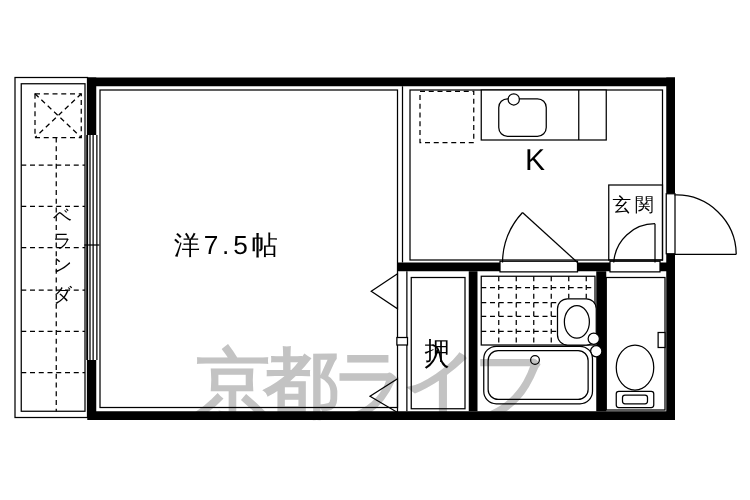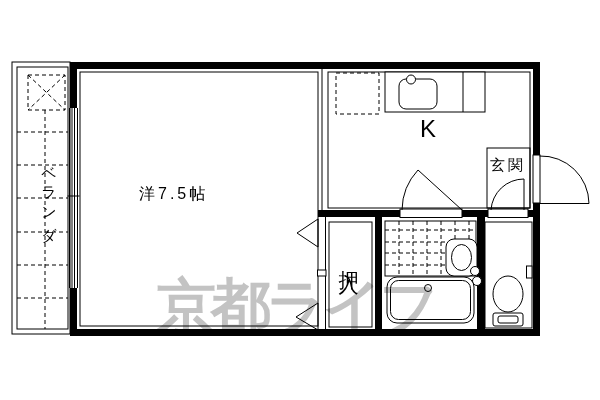--- a/index.html
+++ b/index.html
@@ -1,21 +1,21 @@
 <!DOCTYPE html>
 <html><head>
 <meta charset="utf-8">
 <style>
   html,body{margin:0;padding:0;background:#fff;}
   .plan{position:relative;width:600px;height:400px;background:#fff;
         font-family:"Liberation Sans","DejaVu Sans",sans-serif;overflow:hidden;}
   .plan svg{position:absolute;left:0;top:0;z-index:2;}
   .label{position:absolute;color:#000;line-height:1;white-space:nowrap;z-index:3;}
   .v{writing-mode:vertical-rl;text-orientation:upright;}
-  .lbl-main{left:139px;top:186px;font-size:16px;letter-spacing:3px;}
+  .lbl-main{left:139px;top:186px;font-size:21px;letter-spacing:3px;}
   .lbl-k{left:413px;top:117px;font-size:24px;width:30px;text-align:center;}
   .lbl-genkan{left:490px;top:157px;font-size:15px;letter-spacing:3px;}
   .lbl-closet{left:339px;top:254px;font-size:20px;letter-spacing:4px;}
   .lbl-balcony{left:42px;top:156px;font-size:15px;letter-spacing:3px;}
   .watermark{position:absolute;left:156px;top:258px;font-size:60px;font-weight:bold;
              letter-spacing:-5px;line-height:1;color:#c3c3c3;mix-blend-mode:multiply;
              z-index:4;white-space:nowrap;margin-top:19px;}
 </style>
 </head>
 <body>

